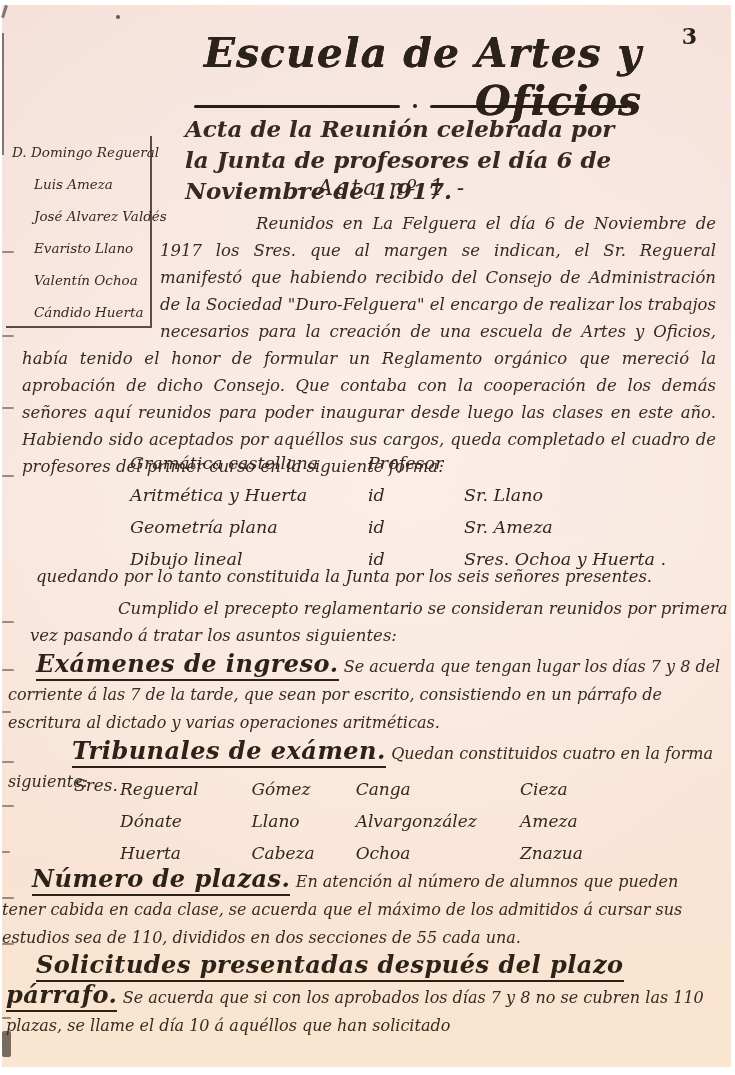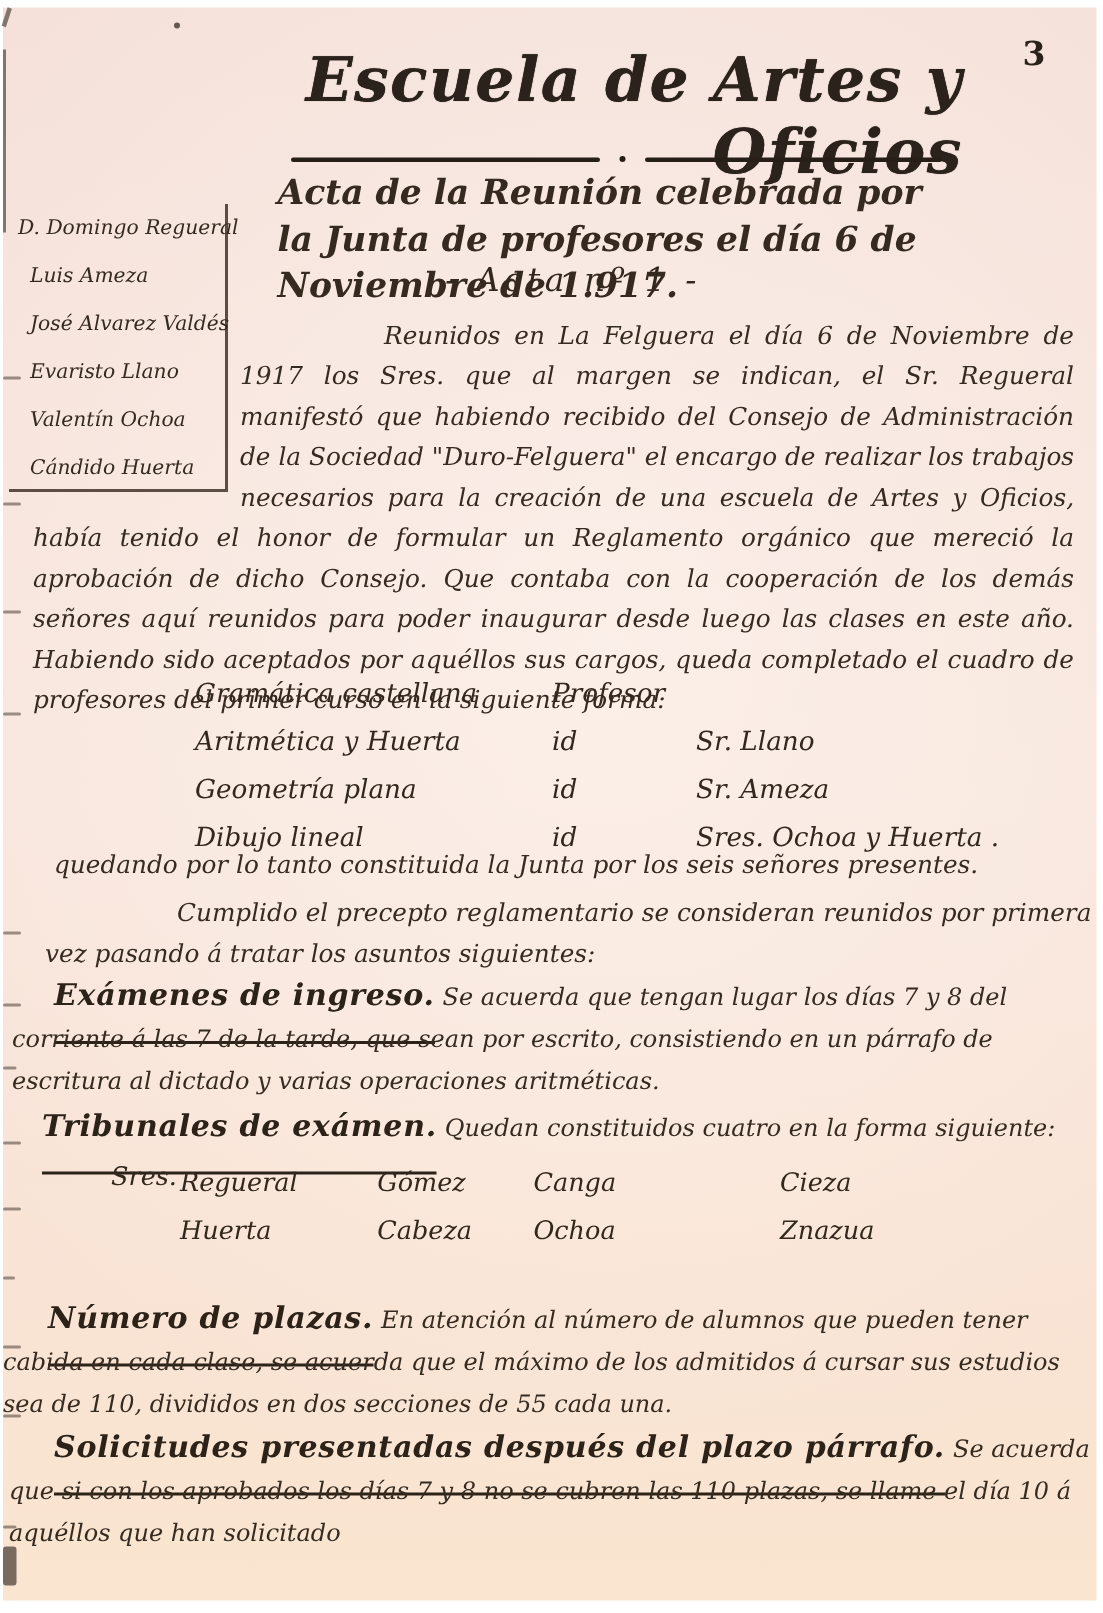--- a/index.html
+++ b/index.html
@@ -30,43 +30,43 @@
   .subtitle{top:108px;left:183px;width:452px;margin:0;font-size:23px;line-height:31px;color:#362a20;font-weight:bold;}
   .acta-no{top:170px;left:200px;width:360px;text-align:center;font-size:22px;letter-spacing:3px;color:#33281e;}
   
   .margin-box{
     top:131px;left:4px;width:146px;height:192px;box-sizing:border-box;
     border-right:2px solid rgba(52,38,30,.8);border-bottom:2px solid rgba(52,38,30,.8);
     padding:8px 4px 6px 6px;display:flex;flex-direction:column;justify-content:space-between;
     font-size:13.5px;color:#352a20;
   }
   .attendee{white-space:nowrap;}
-  .attendee:not(:first-child){margin-left:8px;}
+  .attendee:not(:first-child){margin-left:22px;}
   
   .bodytext{font-size:16.5px;line-height:27px;color:#362b20;}
   .opening{top:193px;left:8px;width:718px;margin:0;text-align:justify;}
   .opening .spacer{float:left;width:150px;height:131px;}
   .opening p{margin:12px;text-indent:96px;}
   .faculty{top:442px;left:128px;width:560px;font-size:17.5px;color:#33281d;}
   .frow{display:flex;line-height:32px;}
   .frow .subj{width:238px;}
   .frow .role{width:96px;}
   .frow .prof{flex:1;}
   .constitution{top:558px;left:34px;width:690px;margin:0;}
   .procedural{top:590px;left:28px;width:700px;margin:0;text-indent:88px;}
   
   .section{margin:0;}
   .sec-h{
-    font-size:20px;font-weight:bold;color:#2c2218;
-    border-bottom:2.5px solid #2c2218;padding-bottom:19px;letter-spacing:.5px;
+    font-size:24px;font-weight:bold;color:#2c2218;
+    border-bottom:2.5px solid #2c2218;padding-bottom:1px;letter-spacing:.5px;
   }
   .sec-examenes{top:645px;left:6px;width:722px;}
   .sec-examenes .sec-h{margin-left:28px;}
   .sec-tribunales{top:732px;left:6px;width:722px;}
-  .sec-tribunales .sec-h{margin-left:20px;text-align:center;}
+  .sec-tribunales .sec-h{margin-left:64px;text-align:center;}
   .trib-prefix{top:770px;left:72px;font-size:17px;color:#33281d;}
   .tribunal{top:768px;left:118px;width:548px;font-size:17px;color:#33281d;}
   .trib-row{display:flex;line-height:32px;}
   .trib-cell{display:block;}
   .trib-cell.c0{width:24%;}
   .trib-cell.c1{width:19%;}
   .trib-cell.c2{width:30%;}
   .trib-cell.c3{width:27%;}
   .sec-plazas{top:860px;left:0;width:722px;}
   .sec-plazas .sec-h{margin-left:30px;}
@@ -168,20 +168,26 @@
   </p>
   <span class="abs trib-prefix">Sres.</span>
   <div class="abs tribunal">
     <div class="trib-row">
       <span class="trib-cell c0">Regueral</span>
       <span class="trib-cell c1">Gómez</span>
       <span class="trib-cell c2">Canga</span>
       <span class="trib-cell c3">Cieza</span>
     </div>
     <div class="trib-row">
+      <span class="trib-cell c0">Dónate</span>
+      <span class="trib-cell c1">Llano</span>
+      <span class="trib-cell c2">Alvargonzález</span>
+      <span class="trib-cell c3">Ameza</span>
+    </div>
+    <div class="trib-row">
       <span class="trib-cell c0">Huerta</span>
       <span class="trib-cell c1">Cabeza</span>
       <span class="trib-cell c2">Ochoa</span>
       <span class="trib-cell c3">Znazua</span>
     </div>
   </div>
 
   <p class="abs section sec-plazas bodytext">
     <span class="sec-h">Número de plazas.</span>
     <span class="sec-body">En atención al número de alumnos que pueden tener cabida en cada clase, se acuerda que el máximo de los admitidos á cursar sus estudios sea de 110, divididos en dos secciones de 55 cada una.</span>

